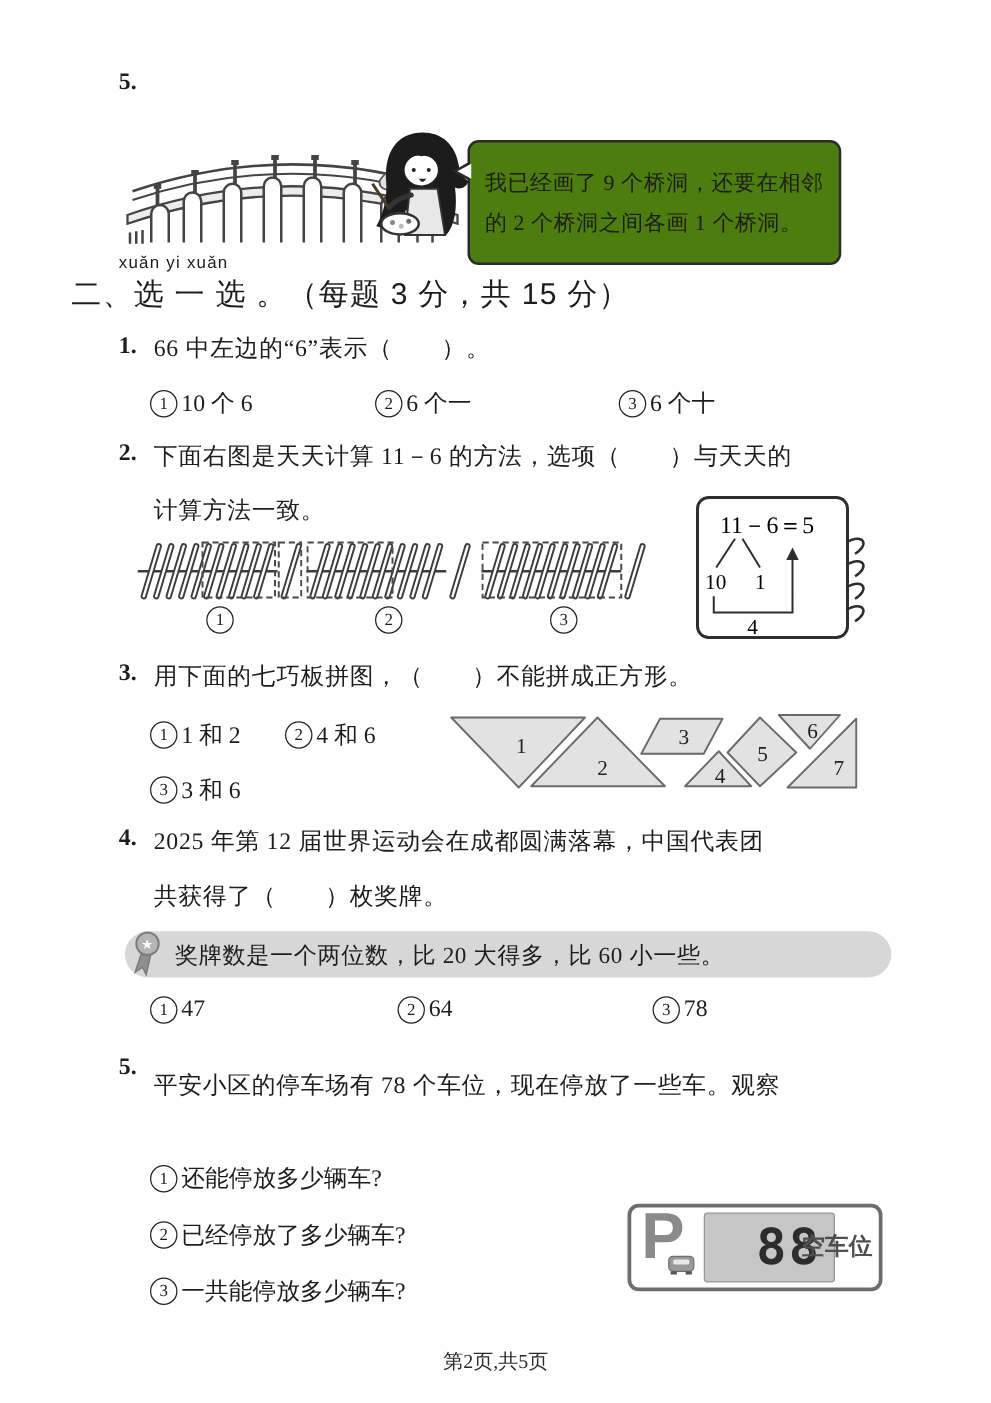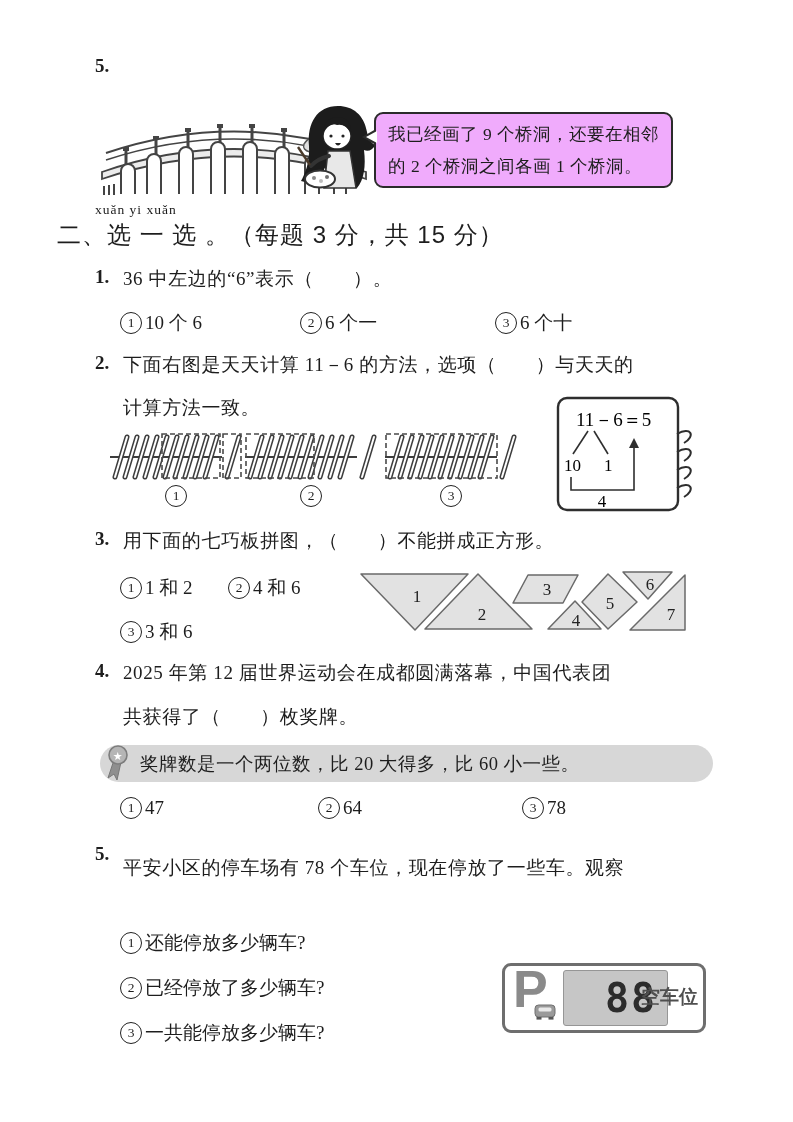--- a/index.html
+++ b/index.html
@@ -5,24 +5,24 @@
   html,body{margin:0;padding:0;background:#ffffff;}
   .page{position:relative;width:793px;height:1122px;background:#fff;overflow:hidden;
         font-family:"Liberation Serif","DejaVu Serif",serif;color:#1d1d1d;}
   .abs{position:absolute;}
   .qnum{font-weight:bold;font-size:19px;}
   .qline{font-size:19px;letter-spacing:0.6px;white-space:nowrap;}
   .opt{font-size:19px;white-space:nowrap;display:flex;align-items:center;}
   .circ{display:inline-flex;width:20px;height:20px;border:1.6px solid #222;border-radius:50%;
         align-items:center;justify-content:center;font-size:13.5px;line-height:1;flex:0 0 auto;
         margin-right:3px;font-family:"Liberation Serif",serif;}
-  .pinyin{font-family:Liberation Serif, serif;font-size:13.5px;letter-spacing:1px;color:#1a1a1a;}
+  .pinyin{font-family:Liberation Sans, sans-serif;font-size:13.5px;letter-spacing:1px;color:#1a1a1a;}
   .heading{font-family:"Liberation Sans","DejaVu Sans",sans-serif;font-weight:normal;
            font-size:24px;letter-spacing:1px;white-space:nowrap;}
-  .bubble{border:2.2px solid #2b2b2b;border-radius:9px;background:#f0abfc;padding:4px 12px;
+  .bubble{border:2.2px solid #2b2b2b;border-radius:9px;background:#4d7c0f;padding:16px 12px;
           font-size:17.5px;line-height:32px;white-space:nowrap;letter-spacing:0.5px;}
   .bubble-tail-o{position:absolute;left:-14px;top:15px;width:0;height:0;
           border-top:8px solid transparent;border-bottom:8px solid transparent;border-right:14px solid #2b2b2b;}
   .bubble-tail-i{position:absolute;left:-10px;top:17px;width:0;height:0;
           border-top:6px solid transparent;border-bottom:6px solid transparent;border-right:11px solid #fff;}
   .hint-pill{background:#d7d7d7;border-radius:19px;height:37px;width:613px;
              display:flex;align-items:center;padding-left:40px;box-sizing:border-box;
              font-size:18.5px;letter-spacing:0.5px;white-space:nowrap;position:relative;}
   .sign{border:3px solid #6e6e6e;border-radius:9px;background:#fff;width:198px;height:64px;position:relative;}
   .sign-p{position:absolute;left:8px;top:-7px;font-family:"Liberation Sans",sans-serif;
@@ -141,21 +141,21 @@
     <div class="bubble-tail-o"></div>
     <div class="bubble-tail-i"></div>
     <div>我已经画了 9 个桥洞，还要在相邻</div>
     <div>的 2 个桥洞之间各画 1 个桥洞。</div>
   </div>
 
   <div class="abs pinyin" style="left:95px;top:202px">xuǎn  yi  xuǎn</div>
   <div class="abs heading" style="left:57px;top:219px"><span>二、</span><span>选 一 选</span><span> 。（每题 3 分，共 15 分）</span></div>
 
   <span class="abs qnum" style="left:95px;top:266px">1.</span>
-  <span class="abs qline" style="left:123px;top:266px">36 中左边的“6”表示（　　）。</span>
+  <span class="abs qline" style="left:123px;top:266px">66 中左边的“6”表示（　　）。</span>
   <div class="abs opt" style="left:120px;top:310px">
     <span class="circ">1</span>
     <span>10 个 6</span>
   </div>
   <div class="abs opt" style="left:300px;top:310px">
     <span class="circ">2</span>
     <span>6 个一</span>
   </div>
   <div class="abs opt" style="left:495px;top:310px">
     <span class="circ">3</span>
@@ -283,14 +283,15 @@
       <rect x="6.5" y="4.5" width="13" height="4" rx="1.5" fill="#e9e9e9"></rect>
       <rect x="4.5" y="14" width="5" height="2.6" fill="#565656"></rect>
       <rect x="16.5" y="14" width="5" height="2.6" fill="#565656"></rect>
     </svg>
     <div class="sign-display">
       <span>88</span>
     </div>
     <span class="sign-label">空车位</span>
   </div>
 
+  <div class="abs footer" style="left:0;top:1079px">第2页,共5页</div>
 
 </div>
 
 </body></html>

